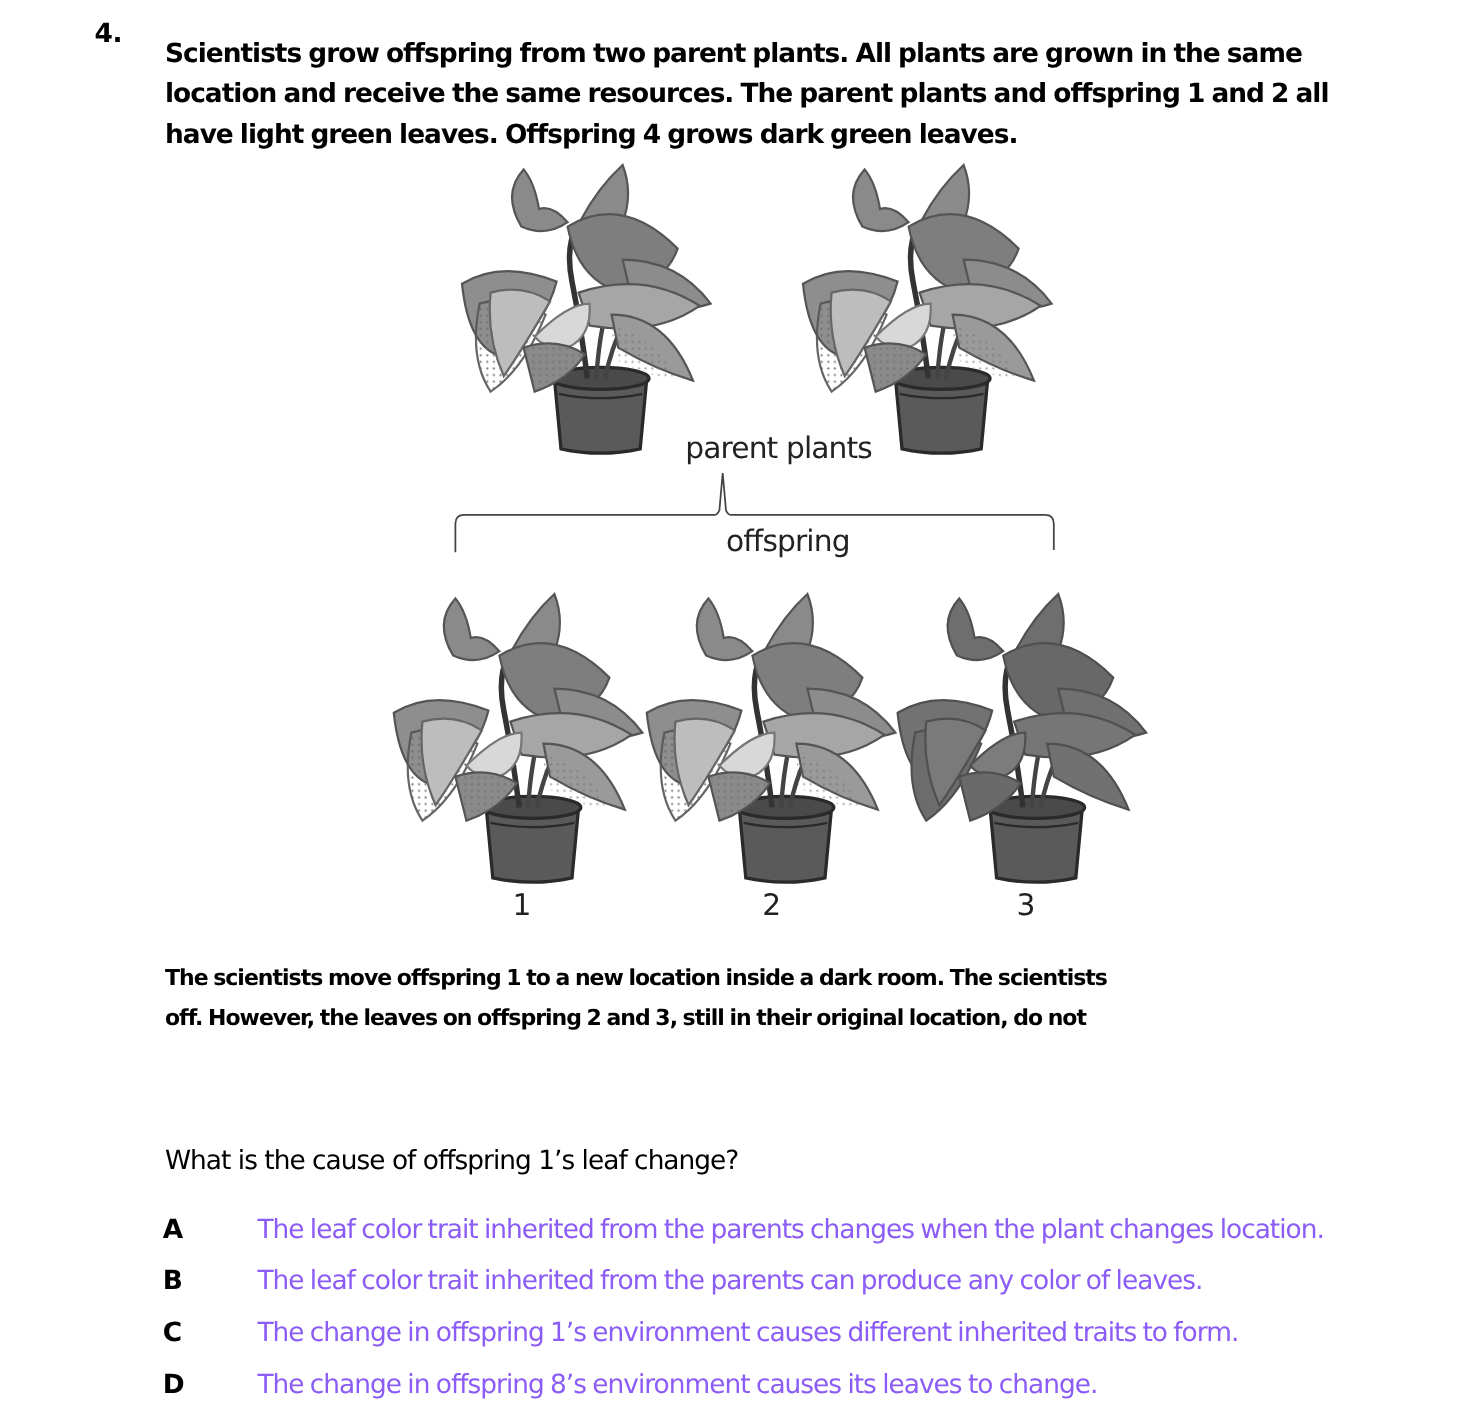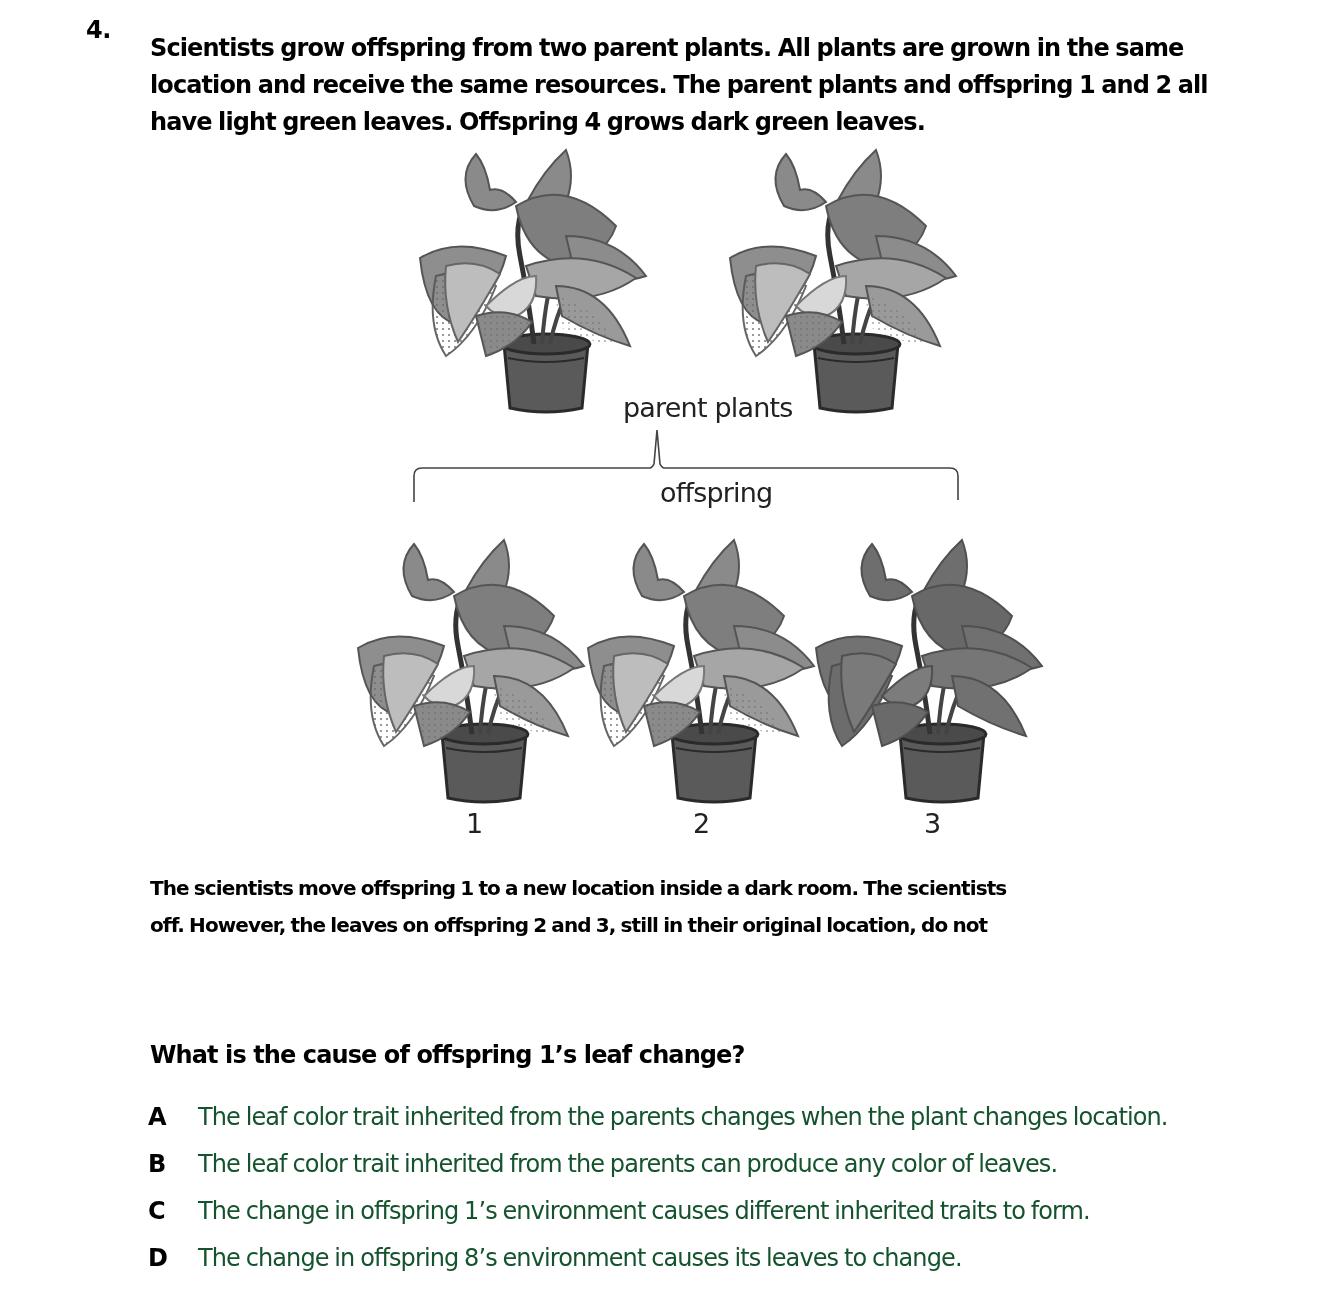--- a/index.html
+++ b/index.html
@@ -30,33 +30,33 @@
 
     .para {
       position: absolute; left: 150px; top: 870px; width: 1150px;
       font-weight: bold; font-size: 20px; line-height: 37px; letter-spacing: -0.9px;
       word-spacing: -1px;
     }
     .para-line { display: block; white-space: nowrap; }
 
     .prompt {
       position: absolute; left: 150px; top: 1041px;
-      font-weight: bold; font-size: 24px; letter-spacing: -0.9px; white-space: nowrap;
+      font-weight: normal; font-size: 24px; letter-spacing: -0.9px; white-space: nowrap;
     }
 
     .choices { position: absolute; left: 148px; top: 1103px; }
     .choice {
       display: flex; align-items: baseline; height: 47px; cursor: pointer;
       white-space: nowrap;
     }
     .choice-letter {
       width: 50px; font-weight: bold; font-size: 24px;
     }
     .choice-text {
-      font-size: 24px; letter-spacing: -0.9px; word-spacing: -1px; color: #14532d;
+      font-size: 24px; letter-spacing: -0.9px; word-spacing: -1px; color: #8b5cf6; margin-left: 36px;
     }
   </style>
 </head>
 <body>
 
 <svg width="0" height="0" style="position:absolute" aria-hidden="true">
   <defs>
     <pattern id="dots" width="6" height="6" patternUnits="userSpaceOnUse">
       <circle cx="3" cy="3" r="1" fill="#6a6a6a"></circle>
     </pattern>

